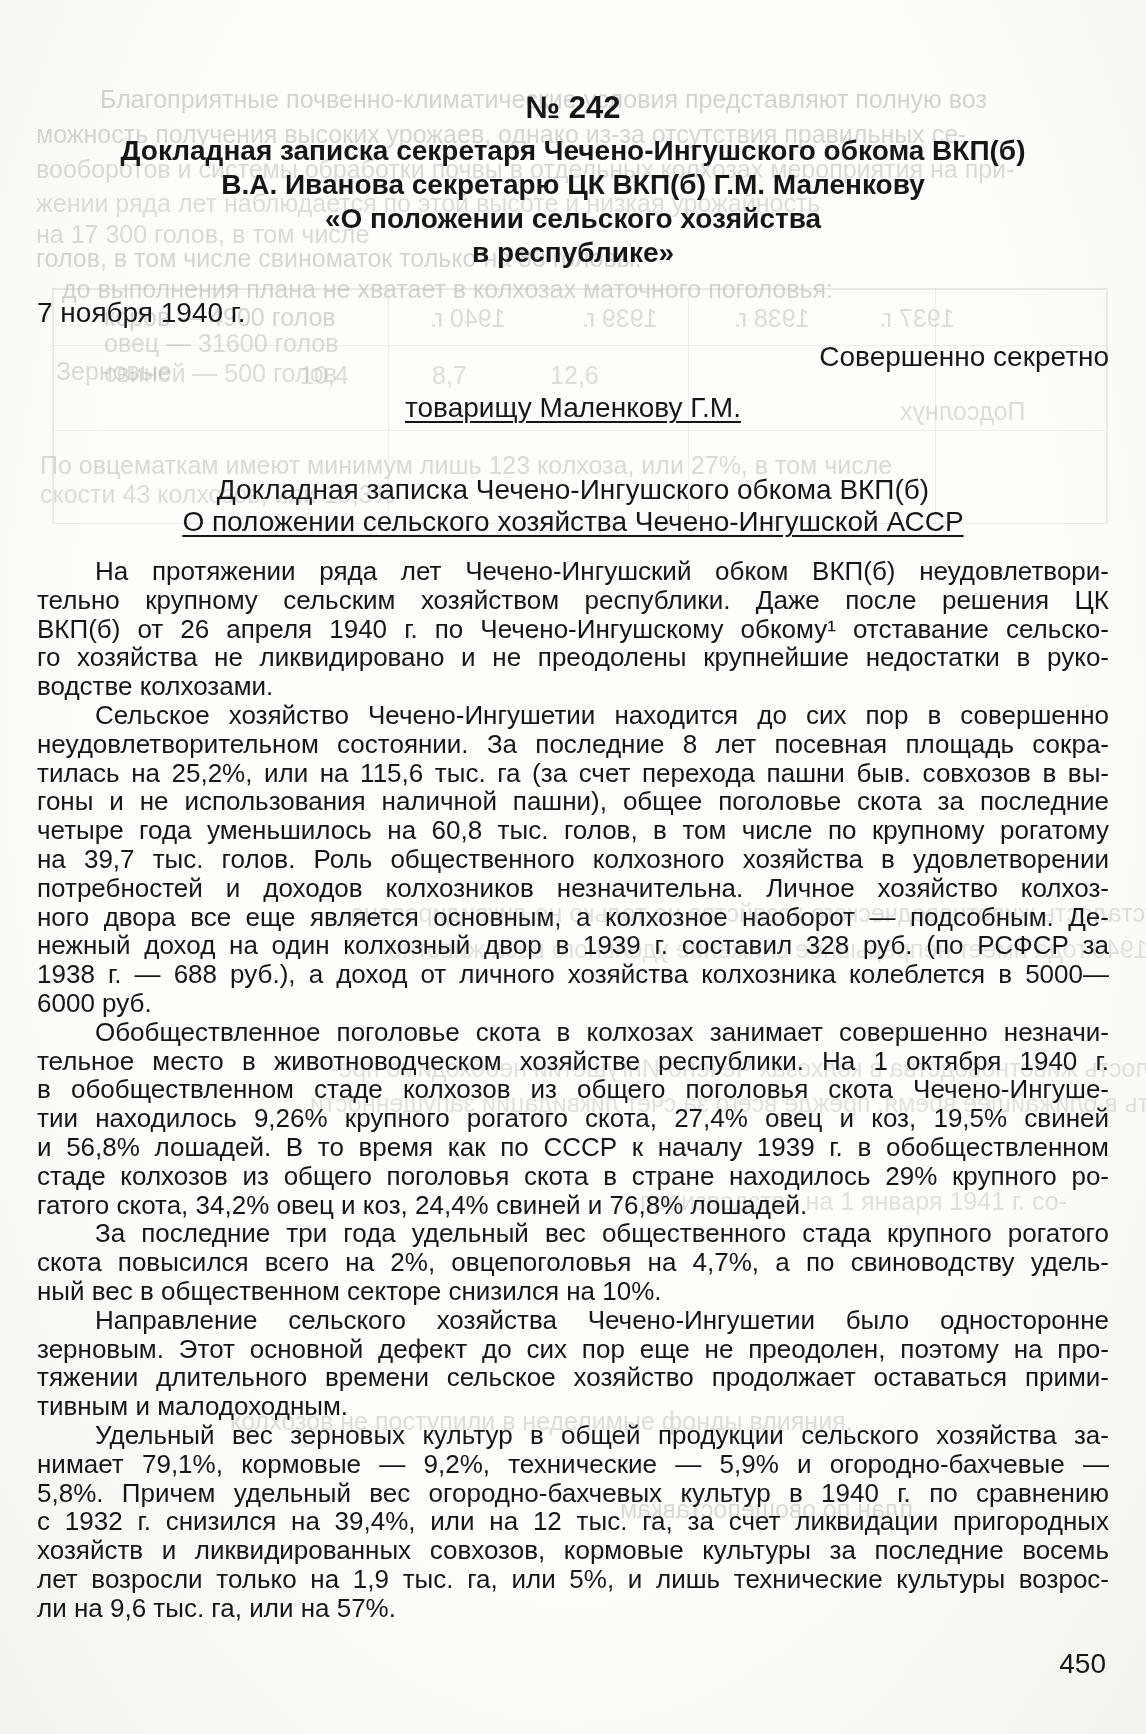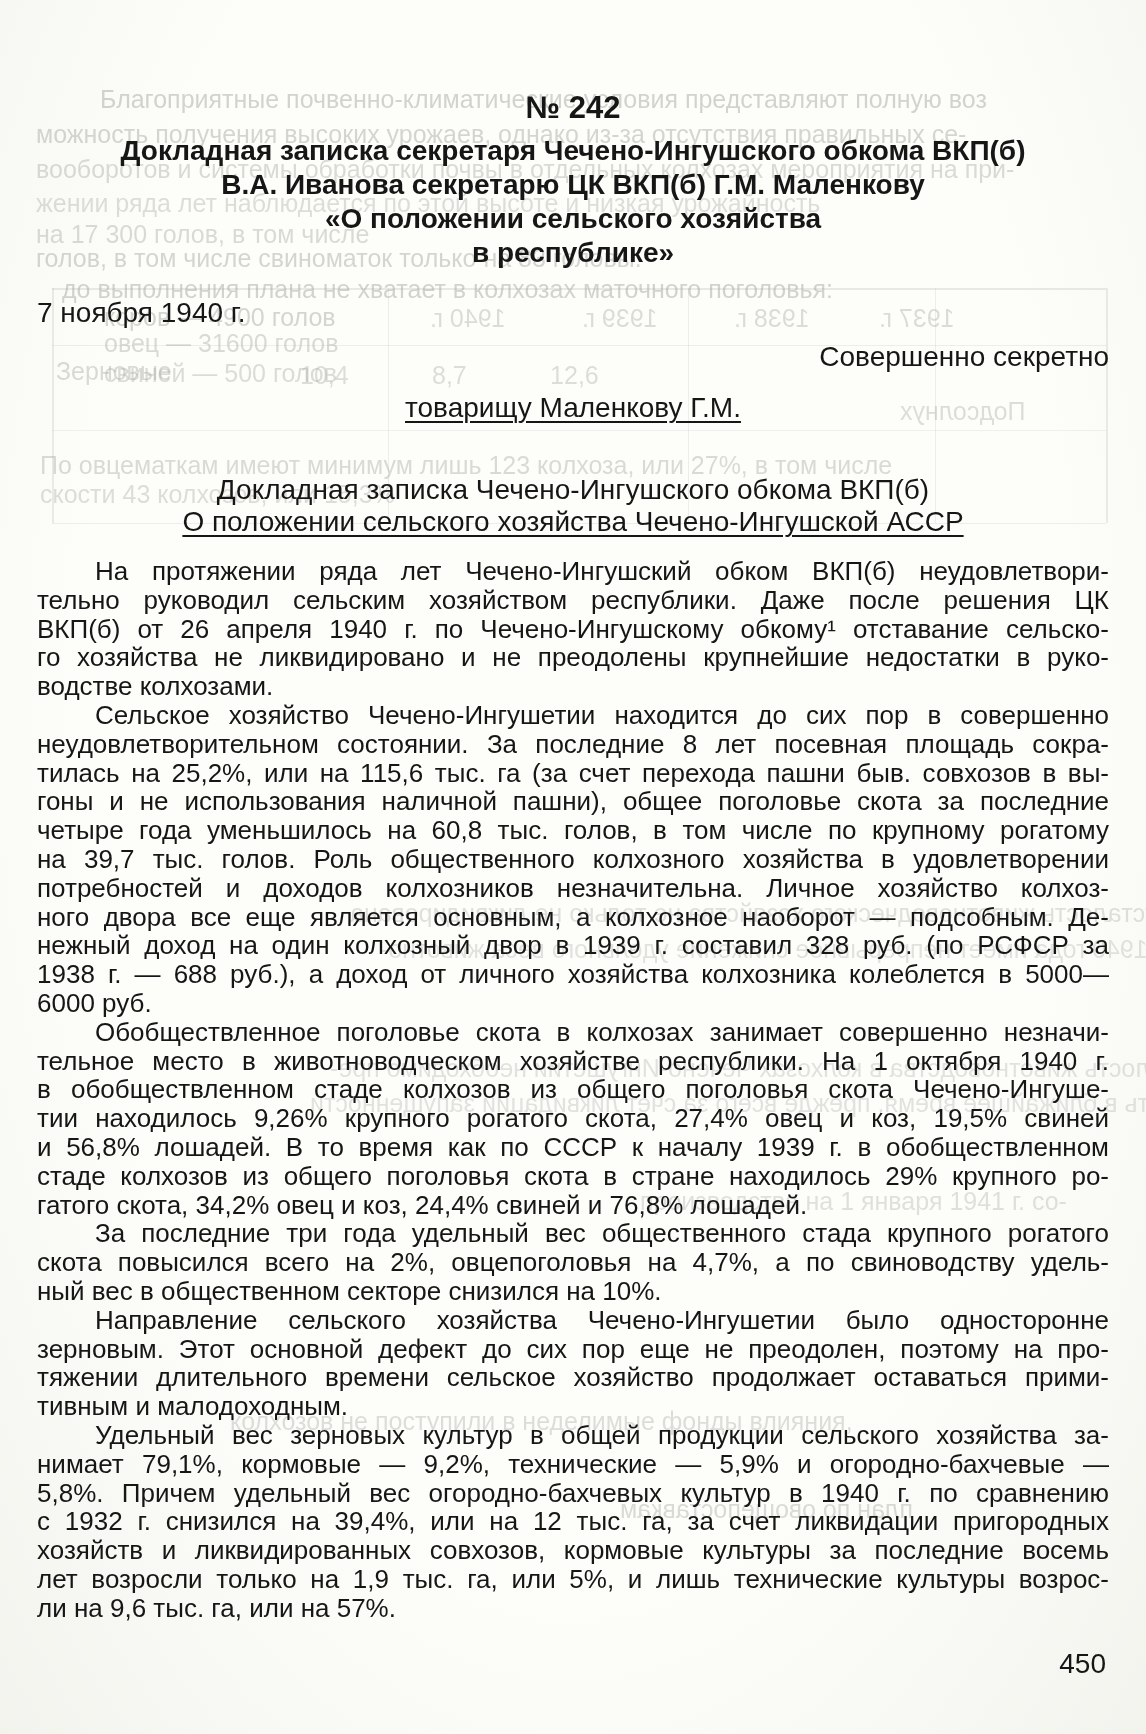--- a/index.html
+++ b/index.html
@@ -109,21 +109,21 @@
     </div>
 
     <div class="subtitle">
       <div class="sline">Докладная записка Чечено-Ингушского обкома ВКП(б)</div>
       <div class="sline"><span class="u">О положении сельского хозяйства Чечено-Ингушской АССР</span></div>
     </div>
 
     <div class="body-text">
       <div class="paragraph">
           <div class="line">На протяжении ряда лет Чечено-Ингушский обком ВКП(б) неудовлетвори-</div>
-          <div class="line">тельно руководил сельским хозяйством республики. Даже после решения ЦК</div>
+          <div class="line">тельно крупному сельским хозяйством республики. Даже после решения ЦК</div>
           <div class="line">ВКП(б) от 26 апреля 1940 г. по Чечено-Ингушскому обкому¹ отставание сельско-</div>
           <div class="line">го хозяйства не ликвидировано и не преодолены крупнейшие недостатки в руко-</div>
           <div class="line last">водстве колхозами.</div>
         </div>
       <div class="paragraph">
           <div class="line">Сельское хозяйство Чечено-Ингушетии находится до сих пор в совершенно</div>
           <div class="line">неудовлетворительном состоянии. За последние 8 лет посевная площадь сокра-</div>
           <div class="line">тилась на 25,2%, или на 115,6 тыс. га (за счет перехода пашни быв. совхозов в вы-</div>
           <div class="line">гоны и не использования наличной пашни), общее поголовье скота за последние</div>
           <div class="line">четыре года уменьшилось на 60,8 тыс. голов, в том числе по крупному рогатому</div>

